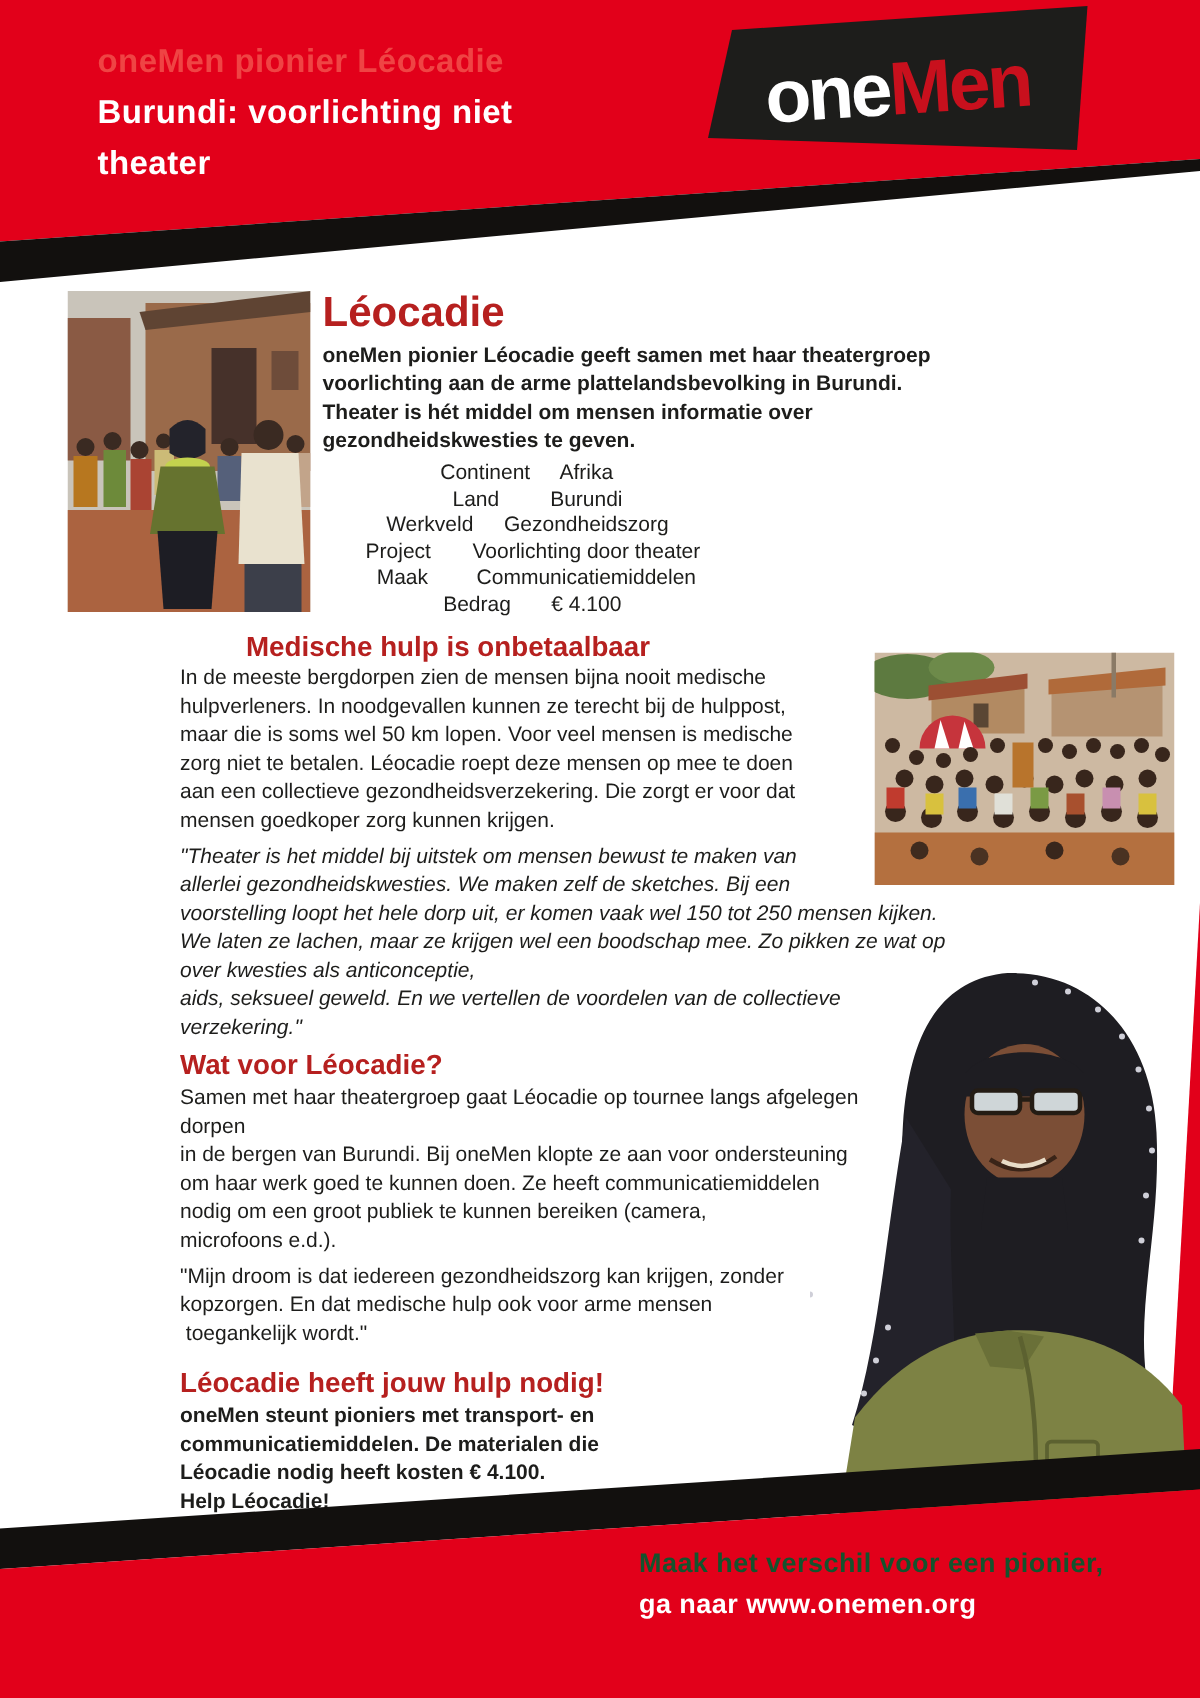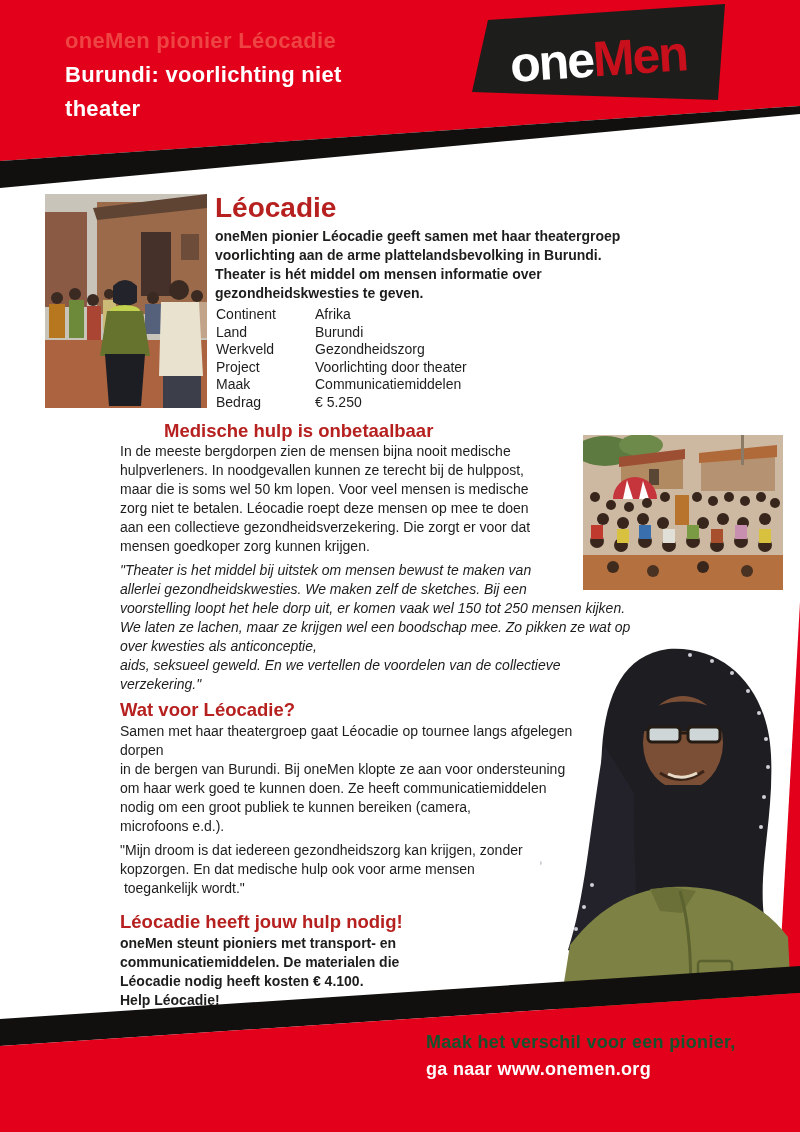--- a/index.html
+++ b/index.html
@@ -16,21 +16,21 @@
   #top-bands { left:0; top:0; z-index:2; }
   #header-title { left:65px; top:24px; z-index:3; font-weight:bold; font-size:22px; line-height:34px; letter-spacing:0.3px; }
   #header-title .l1 { color:#ef4444; }
   #header-title .l2, #header-title .l3 { color:#ffffff; }
   #logo-svg { left:470px; top:0; z-index:3; }
 
   
   #photo-village { left:45px; top:194px; z-index:2; }
   #profile-name { left:215px; top:192px; font-size:28px; font-weight:bold; color:#b6201f; z-index:2; }
   #profile-intro { left:215px; top:227px; width:470px; font-size:14px; font-weight:bold; line-height:19px; z-index:2; }
-  #facts { left:216px; top:306px; font-size:14px; line-height:17.5px; z-index:2; }
+  #facts { left:216px; top:306px; font-size:14px; line-height:17.5px; z-index:2;text-align:center; }
   .fact-label { display:inline-block; width:99px; }
 
   
   .section-heading { left:120px; font-size:18.5px; font-weight:bold; color:#b6201f; z-index:2; }
   .body-text { left:120px; font-size:14px; line-height:19px; z-index:2; }
   .quote { font-style:italic; }
   #sec1-heading { top:420px;margin-left:44px; }
   #sec1-body { top:442px; width:480px; }
   #sec1-quote { top:561px; width:600px; }
   #sec2-heading { top:699px; }
@@ -111,21 +111,21 @@
 voorlichting aan de arme plattelandsbevolking in Burundi.
 Theater is hét middel om mensen informatie over
 gezondheidskwesties te geven.</div>
 
   <div id="facts" class="abs">
     <div><span class="fact-label">Continent</span><span>Afrika</span></div>
     <div><span class="fact-label">Land</span><span>Burundi</span></div>
     <div><span class="fact-label">Werkveld</span><span>Gezondheidszorg</span></div>
     <div><span class="fact-label">Project</span><span>Voorlichting door theater</span></div>
     <div><span class="fact-label">Maak</span><span>Communicatiemiddelen</span></div>
-    <div><span class="fact-label">Bedrag</span><span>€ 5.250</span></div>
+    <div><span class="fact-label">Bedrag</span><span>€ 4.100</span></div>
   </div>
 
   <div id="sec1-heading" class="abs section-heading">Medische hulp is onbetaalbaar</div>
   <div id="sec1-body" class="abs body-text pre">In de meeste bergdorpen zien de mensen bijna nooit medische
 hulpverleners. In noodgevallen kunnen ze terecht bij de hulppost,
 maar die is soms wel 50 km lopen. Voor veel mensen is medische
 zorg niet te betalen. Léocadie roept deze mensen op mee te doen
 aan een collectieve gezondheidsverzekering. Die zorgt er voor dat
 mensen goedkoper zorg kunnen krijgen.</div>
   <div id="sec1-quote" class="abs body-text pre quote">"Theater is het middel bij uitstek om mensen bewust te maken van

